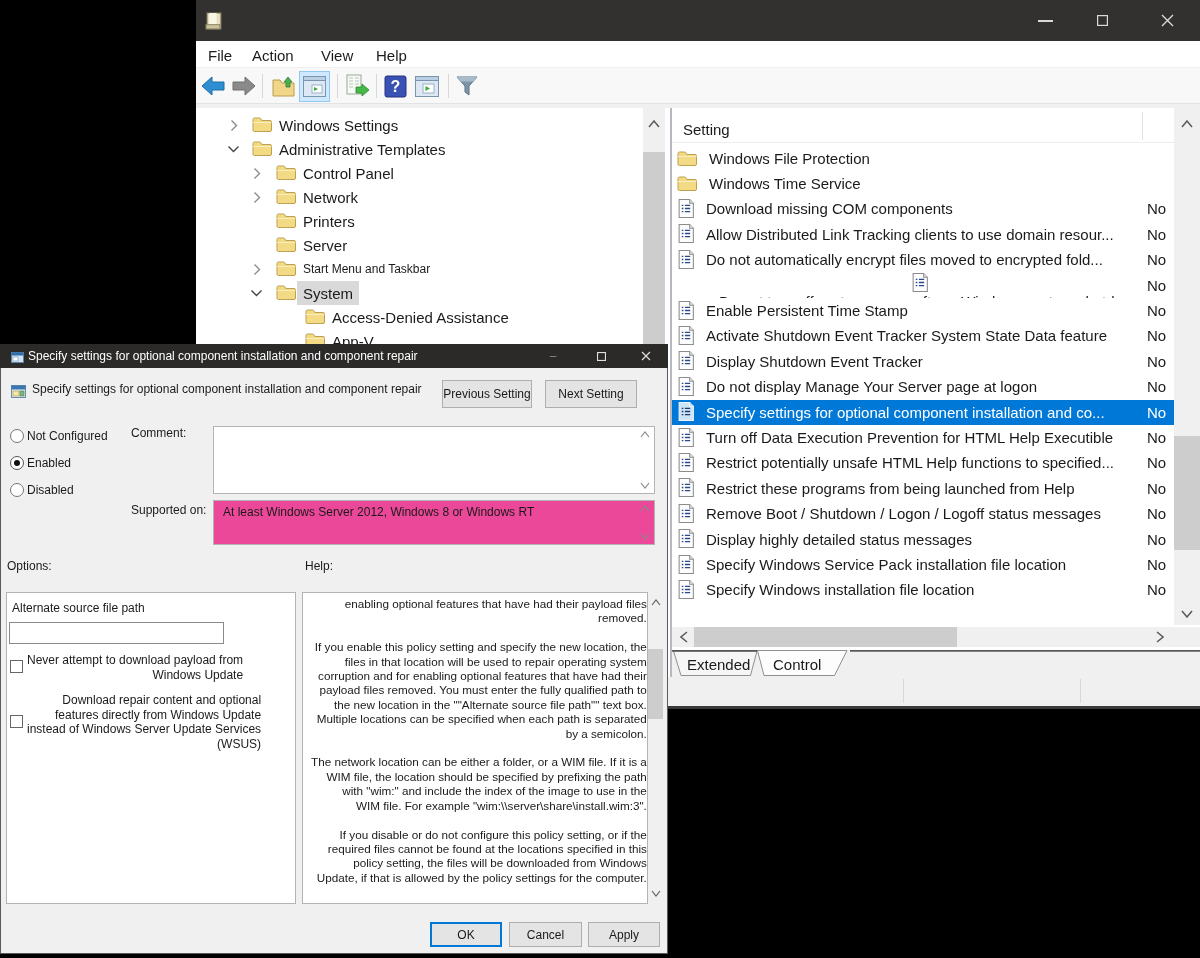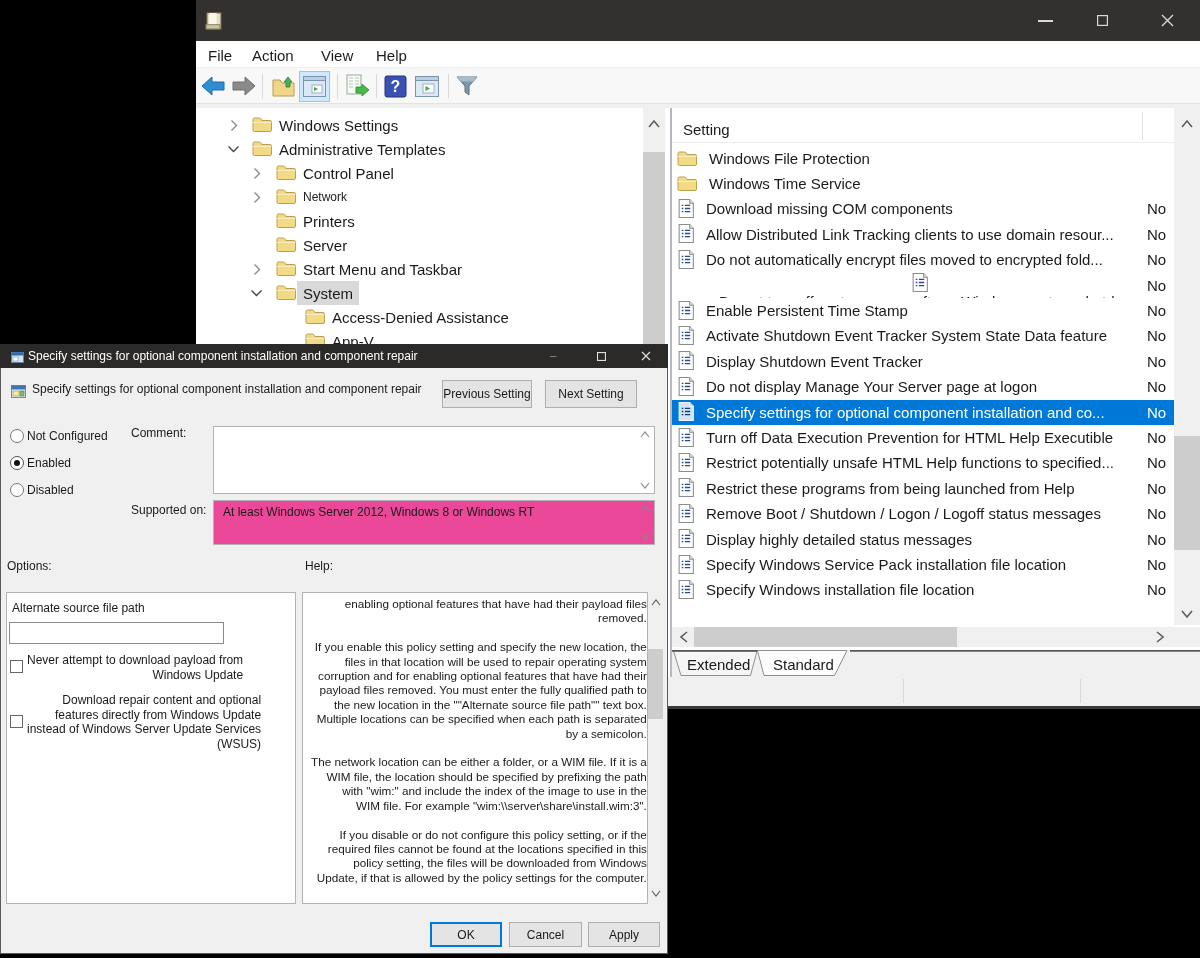--- a/index.html
+++ b/index.html
@@ -112,36 +112,36 @@
         <svg class="a" style="left:80px;top:56px;" width="21" height="17" viewBox="0 0 21 17">
           <use href="#folder"></use>
         </svg>
         <div class="a" style="left:107px;top:53px;height:24px;display:flex;align-items:center;font-size:15px;">Control Panel</div>
         <svg class="a" style="left:57px;top:83px;" width="8" height="13" viewBox="0 0 8 13">
           <path d="M1.5 1.5 L6.5 6.5 L1.5 11.5" fill="none" stroke="#8a8a8a" stroke-width="1.4"></path>
         </svg>
         <svg class="a" style="left:80px;top:80px;" width="21" height="17" viewBox="0 0 21 17">
           <use href="#folder"></use>
         </svg>
-        <div class="a" style="left:107px;top:77px;height:24px;display:flex;align-items:center;font-size:12px;">Network</div>
+        <div class="a" style="left:107px;top:77px;height:24px;display:flex;align-items:center;font-size:15px;">Network</div>
         <svg class="a" style="left:80px;top:104px;" width="21" height="17" viewBox="0 0 21 17">
           <use href="#folder"></use>
         </svg>
         <div class="a" style="left:107px;top:101px;height:24px;display:flex;align-items:center;font-size:15px;">Printers</div>
         <svg class="a" style="left:80px;top:128px;" width="21" height="17" viewBox="0 0 21 17">
           <use href="#folder"></use>
         </svg>
         <div class="a" style="left:107px;top:125px;height:24px;display:flex;align-items:center;font-size:15px;">Server</div>
         <svg class="a" style="left:57px;top:155px;" width="8" height="13" viewBox="0 0 8 13">
           <path d="M1.5 1.5 L6.5 6.5 L1.5 11.5" fill="none" stroke="#8a8a8a" stroke-width="1.4"></path>
         </svg>
         <svg class="a" style="left:80px;top:152px;" width="21" height="17" viewBox="0 0 21 17">
           <use href="#folder"></use>
         </svg>
-        <div class="a" style="left:107px;top:149px;height:24px;display:flex;align-items:center;font-size:15px;">Start Menu and Taskbar</div>
+        <div class="a" style="left:107px;top:149px;height:24px;display:flex;align-items:center;font-size:12px;">Start Menu and Taskbar</div>
         <svg class="a" style="left:54px;top:181px;" width="13" height="8" viewBox="0 0 13 8">
           <path d="M1.5 1.5 L6.5 6.5 L11.5 1.5" fill="none" stroke="#444" stroke-width="1.4"></path>
         </svg>
         <svg class="a" style="left:80px;top:176px;" width="21" height="17" viewBox="0 0 21 17">
           <use href="#folder"></use>
         </svg>
         <div class="a" style="left:101px;top:173px;height:24px;background:#d9d9d9;display:flex;align-items:center;padding:0 6px;font-size:15px;">System</div>
         <svg class="a" style="left:109px;top:200px;" width="21" height="17" viewBox="0 0 21 17">
           <use href="#folder"></use>
         </svg>
@@ -316,21 +316,21 @@
     <div class="a" style="left:978px;top:519px;width:26px;height:20px;background:#f0f0f0;"></div>
 
     <div class="a" style="left:476px;top:542px;width:528px;height:27px;background:#f0f0f0;">
       <svg class="a" style="left:0;top:0;" width="528" height="27" viewBox="0 0 528 27">
         <path d="M1.5 1 L85 1 L78.5 25.5 L9 25.5 Z" fill="#f6f6f6" stroke="#8f8f8f"></path>
         <rect x="0" y="0" width="86" height="1.7" fill="#555"></rect>
         <rect x="178" y="0" width="350" height="1.7" fill="#555"></rect>
         <path d="M85.5 0.5 L175 0.5 L162.5 25.5 L92 25.5 Z" fill="#fdfdfd" stroke="#8f8f8f"></path>
       </svg>
       <span class="a" style="left:15px;top:6px;font-size:15px;">Extended</span>
-      <span class="a" style="left:101px;top:6px;font-size:15px;">Standard</span>
+      <span class="a" style="left:101px;top:6px;font-size:15px;">Control</span>
     </div>
   </div>
 
   <div class="a" style="left:0;top:677px;width:1004px;height:29px;background:#f0f0f0;">
     <div class="a" style="left:707px;top:2px;width:1px;height:24px;background:#d8d8d8;"></div>
     <div class="a" style="left:884px;top:2px;width:1px;height:24px;background:#d8d8d8;"></div>
   </div>
   <div class="a" style="left:0;top:706px;width:1004px;height:3px;background:#3a3a3a;"></div>
 </div>
 

